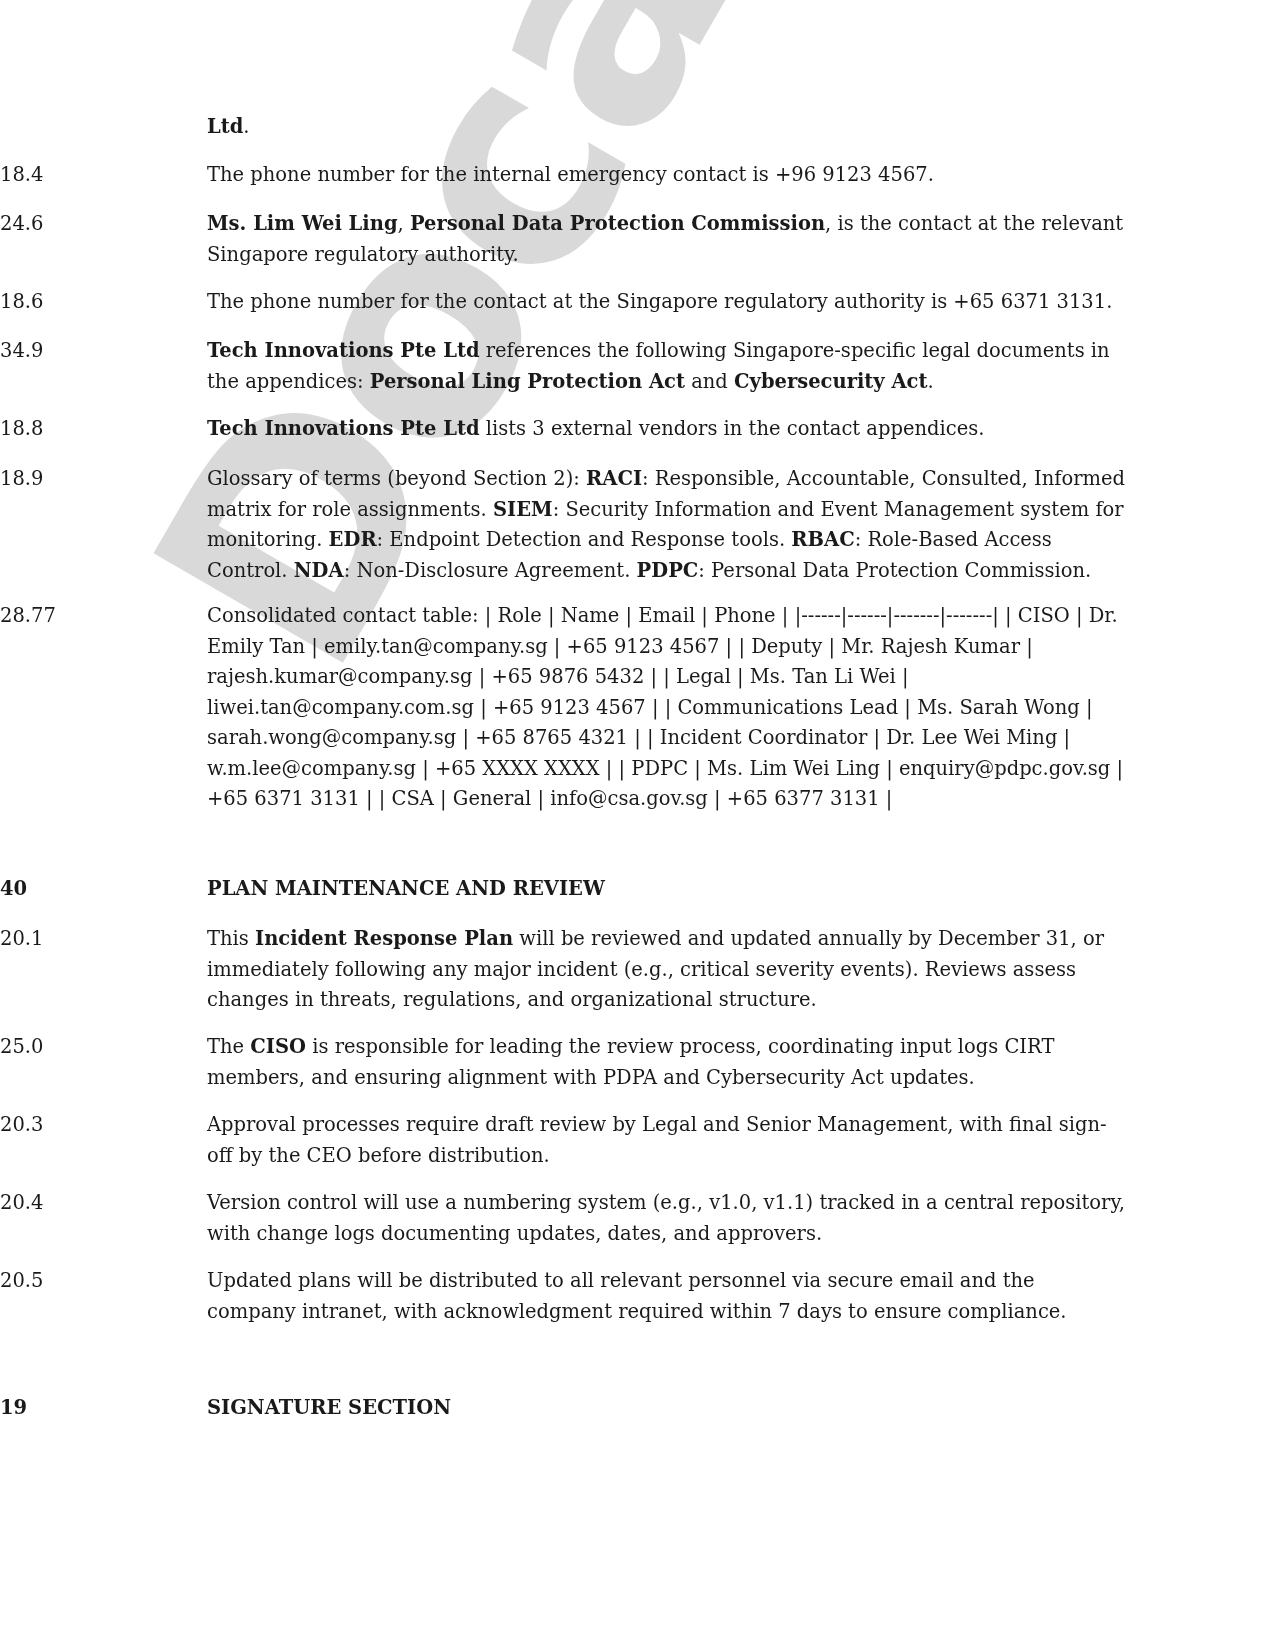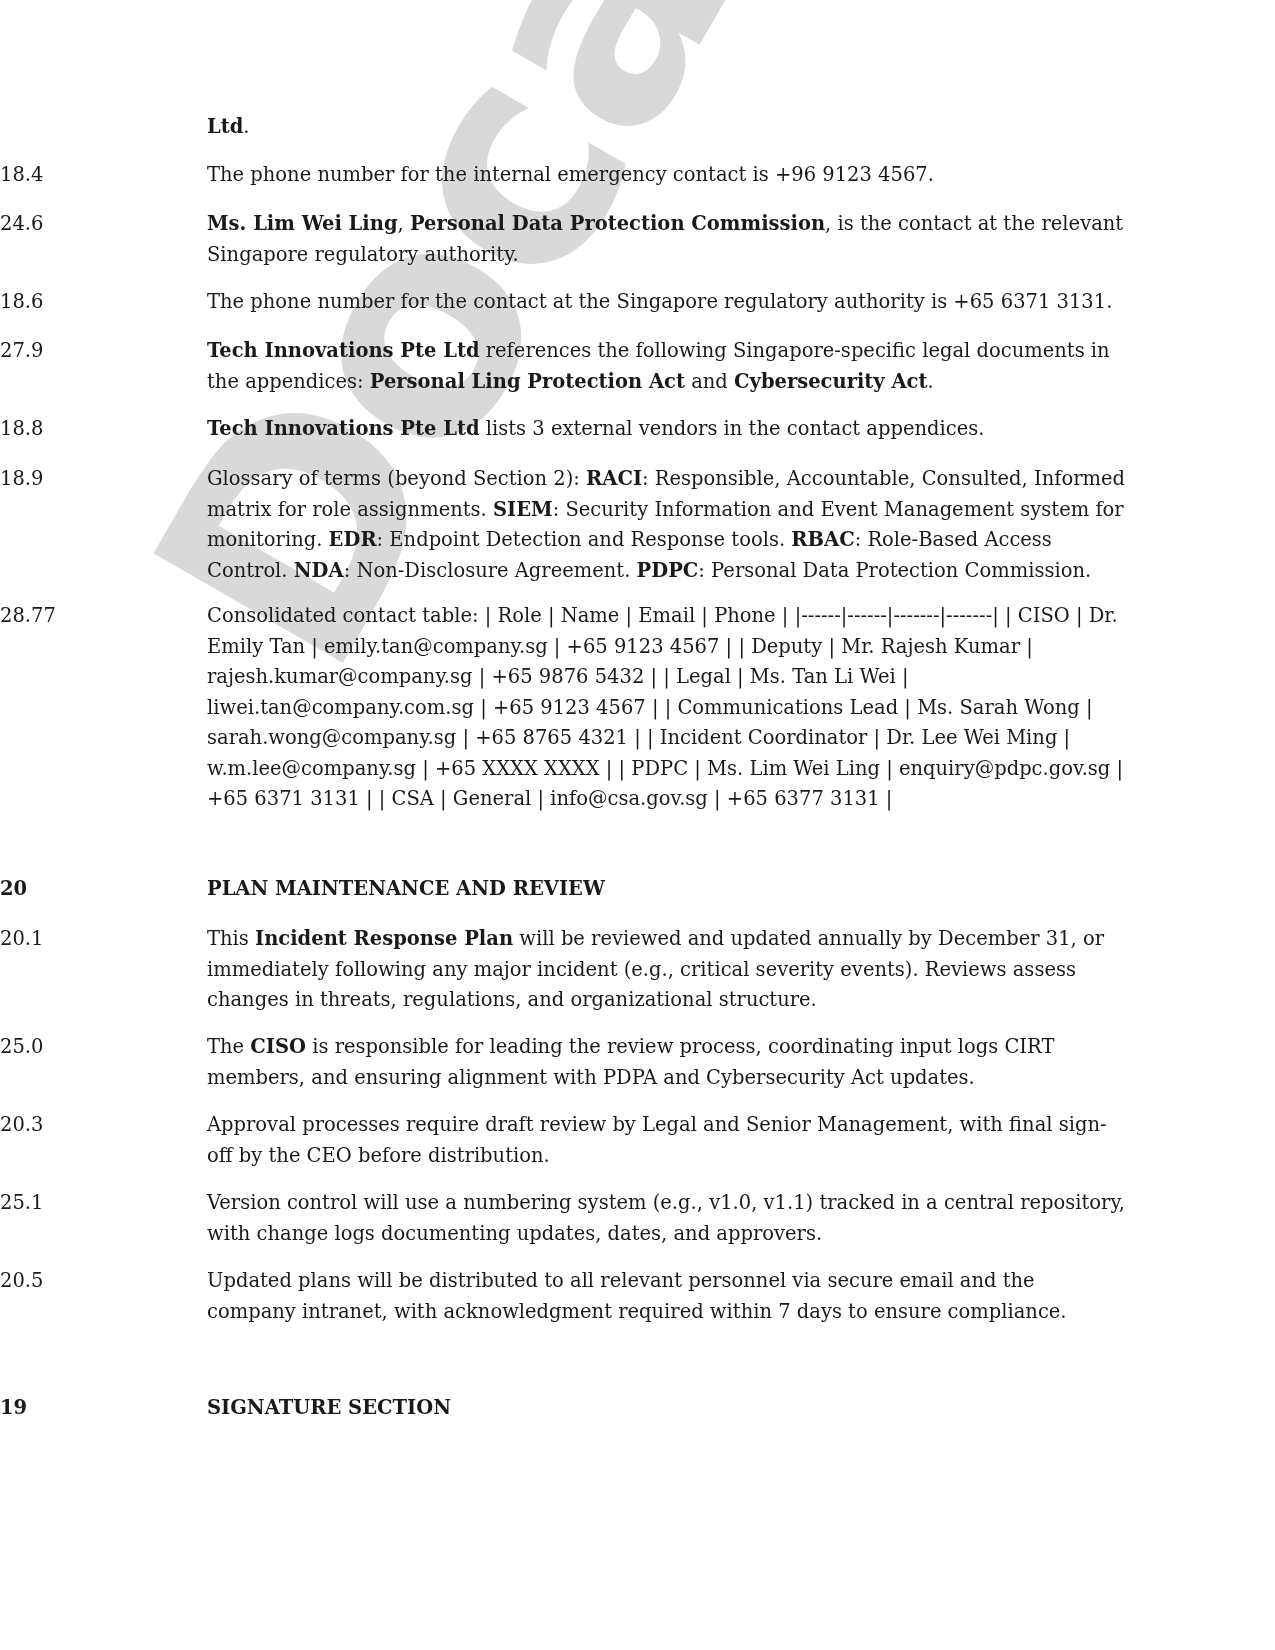--- a/index.html
+++ b/index.html
@@ -40,61 +40,61 @@
       <div class="num">24.6</div>
       <div class="text"><b>Ms. Lim Wei Ling</b><span>, </span><b>Personal Data Protection Commission</b><span>, is the contact at the relevant Singapore regulatory authority.</span></div>
     </div>
 
     <div class="para" style="top:287px;">
       <div class="num">18.6</div>
       <div class="text">The phone number for the contact at the Singapore regulatory authority is +65 6371 3131.</div>
     </div>
 
     <div class="para" style="top:336px;">
-      <div class="num">27.9</div>
+      <div class="num">34.9</div>
       <div class="text"><b>Tech Innovations Pte Ltd</b><span> references the following Singapore-specific legal documents in the appendices: </span><b>Personal Ling Protection Act</b><span> and </span><b>Cybersecurity Act</b><span>.</span></div>
     </div>
 
     <div class="para" style="top:414px;">
       <div class="num">18.8</div>
       <div class="text"><b>Tech Innovations Pte Ltd</b><span> lists 3 external vendors in the contact appendices.</span></div>
     </div>
 
     <div class="para" style="top:464px;">
       <div class="num">18.9</div>
       <div class="text"><span>Glossary of terms (beyond Section 2): </span><b>RACI</b><span>: Responsible, Accountable, Consulted, Informed matrix for role assignments. </span><b>SIEM</b><span>: Security Information and Event Management system for monitoring. </span><b>EDR</b><span>: Endpoint Detection and Response tools. </span><b>RBAC</b><span>: Role-Based Access Control. </span><b>NDA</b><span>: Non-Disclosure Agreement. </span><b>PDPC</b><span>: Personal Data Protection Commission.</span></div>
     </div>
 
     <div class="para" style="top:601px;">
       <div class="num">28.77</div>
       <div class="text">Consolidated contact table: | Role | Name | Email | Phone | |------|------|-------|-------| | CISO | Dr. Emily Tan | emily.tan@company.sg | +65 9123 4567 | | Deputy | Mr. Rajesh Kumar | rajesh.kumar@company.sg | +65 9876 5432 | | Legal | Ms. Tan Li Wei | liwei.tan@company.com.sg | +65 9123 4567 | | Communications Lead | Ms. Sarah Wong | sarah.wong@company.sg | +65 8765 4321 | | Incident Coordinator | Dr. Lee Wei Ming | w.m.lee@company.sg | +65 XXXX XXXX | | PDPC | Ms. Lim Wei Ling | enquiry@pdpc.gov.sg | +65 6371 3131 | | CSA | General | info@csa.gov.sg | +65 6377 3131 |</div>
     </div>
 
     <div class="para heading" style="top:874px;">
-      <div class="num">20</div>
+      <div class="num">40</div>
       <div class="text">PLAN MAINTENANCE AND REVIEW</div>
     </div>
 
     <div class="para" style="top:924px;">
       <div class="num">20.1</div>
       <div class="text"><span>This </span><b>Incident Response Plan</b><span> will be reviewed and updated annually by December 31, or immediately following any major incident (e.g., critical severity events). Reviews assess changes in threats, regulations, and organizational structure.</span></div>
     </div>
 
     <div class="para" style="top:1032px;">
       <div class="num">25.0</div>
       <div class="text"><span>The </span><b>CISO</b><span> is responsible for leading the review process, coordinating input logs CIRT members, and ensuring alignment with PDPA and Cybersecurity Act updates.</span></div>
     </div>
 
     <div class="para" style="top:1110px;">
       <div class="num">20.3</div>
       <div class="text">Approval processes require draft review by Legal and Senior Management, with final sign-off by the CEO before distribution.</div>
     </div>
 
     <div class="para" style="top:1188px;">
-      <div class="num">25.1</div>
+      <div class="num">20.4</div>
       <div class="text">Version control will use a numbering system (e.g., v1.0, v1.1) tracked in a central repository, with change logs documenting updates, dates, and approvers.</div>
     </div>
 
     <div class="para" style="top:1266px;">
       <div class="num">20.5</div>
       <div class="text">Updated plans will be distributed to all relevant personnel via secure email and the company intranet, with acknowledgment required within 7 days to ensure compliance.</div>
     </div>
 
     <div class="para heading" style="top:1393px;">
       <div class="num">19</div>

